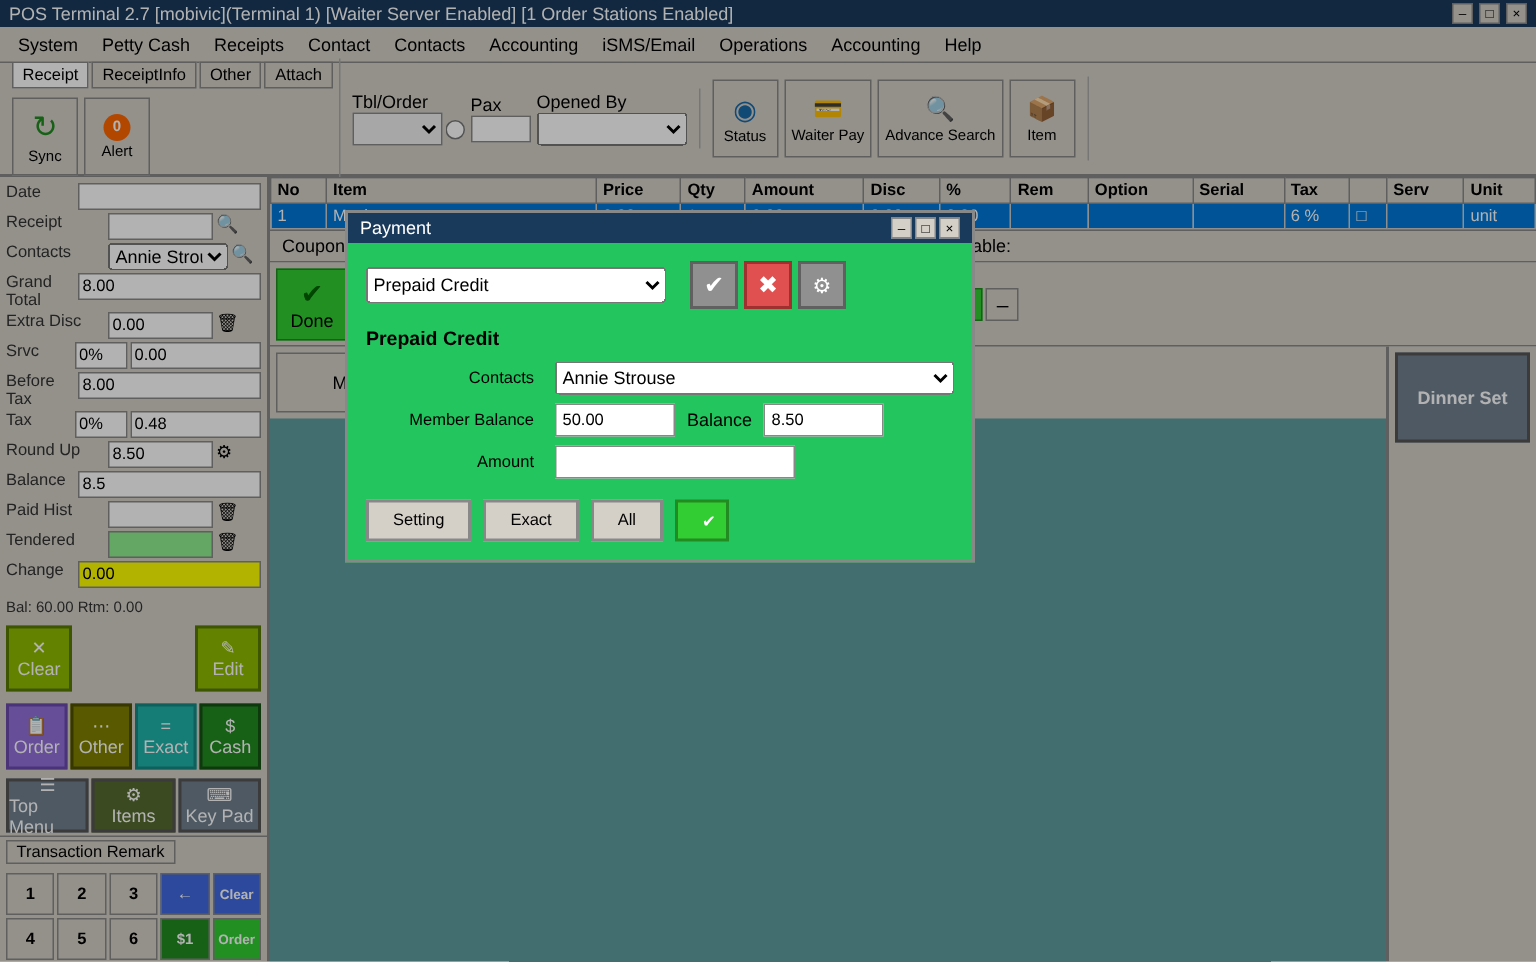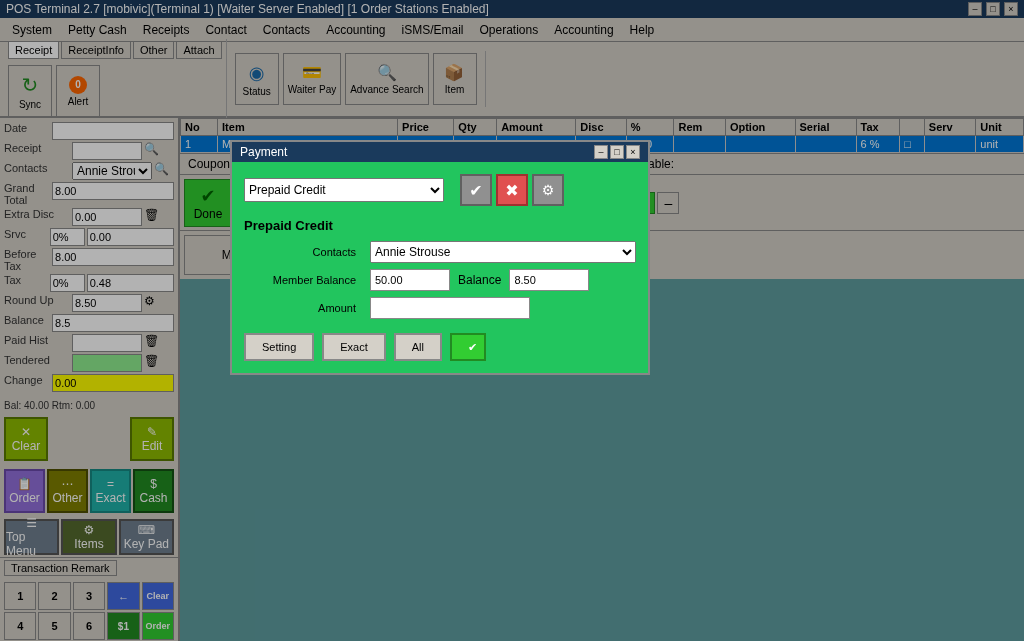--- a/index.html
+++ b/index.html
@@ -155,20 +155,37 @@
         <span style="color:#228b22;font-size:20px;">↻</span>
         <span class="toolbar-btn-label">Sync</span>
       </div>
       <div class="toolbar-btn" style="position:relative;">
         <div class="alert-badge">0</div>
         <span class="toolbar-btn-label">Alert</span>
       </div>
     </div>
   </div>
   <div style="display:flex;align-items:center;gap:4px;padding:2px 8px;border-right:1px solid #aaa;">
+    <div style="display:flex;flex-direction:column;font-size:11px;">
+      <span>Tbl/Order</span>
+      <div style="display:flex;align-items:center;gap:2px;">
+        <select class="tbl-order-input" style="height:22px;"></select>
+        <input type="radio" style="">
+      </div>
+    </div>
+    <div style="display:flex;flex-direction:column;font-size:11px;">
+      <span>Pax</span>
+      <input type="text" class="field-input" style="width: 40px;">
+    </div>
+    <div style="display:flex;flex-direction:column;font-size:11px;">
+      <span>Opened By</span>
+      <select class="opened-select" style="height:22px;"></select>
+    </div>
+  </div>
+  <div style="display:flex;align-items:center;gap:4px;padding:2px 8px;border-right:1px solid #aaa;">
     <div class="toolbar-btn">
       <span style="font-size:18px;color:#1a6aaa;">◉</span>
       <span class="toolbar-btn-label">Status</span>
     </div>
     <div class="toolbar-btn">
       <span style="font-size:16px;">💳</span>
       <span class="toolbar-btn-label">Waiter Pay</span>
     </div>
     <div class="toolbar-btn">
       <span style="font-size:16px;">🔍</span>
@@ -245,21 +262,21 @@
       <div class="field-row">
         <span class="field-label">Tendered</span>
         <input type="text" class="field-input green" style="width: 70px;">
         <span style="cursor:pointer;margin-left:2px;">🗑</span>
       </div>
       <div class="field-row">
         <span class="field-label">Change</span>
         <input type="text" class="field-input yellow" value="0.00" style="">
       </div>
     </div>
-    <div class="bal-text">Bal: 40.00 Rtm: 0.00</div>
+    <div class="bal-text">Bal: 60.00 Rtm: 0.00</div>
 
     <div class="action-btns">
       <div class="action-btn olive">
         <span>✕</span>
         <span>Clear</span>
       </div>
       <div class="action-btn olive">
         <span>✎</span>
         <span>Edit</span>
       </div>
@@ -408,20 +425,23 @@
 
     <div style="display:flex;flex:1;">
       <div style="display:flex;flex-direction:column;flex:1;">
         <div class="category-tabs">
           <div class="cat-tab">Misc</div>
           <div class="cat-tab">Others</div>
           <div class="cat-tab">Restaurant</div>
         </div>
         <div class="item-area"></div>
       </div>
+      <div class="right-sidebar">
+        <button class="dinner-set-btn">Dinner Set</button>
+      </div>
     </div>
   </div>
 </div>
 
 <div class="modal-overlay">
   <div class="modal" style="position:absolute;top:140px;left:230px;">
     <div class="modal-titlebar">
       <span>Payment</span>
       <div class="modal-titlebar-btns">
         <button class="modal-titlebar-btn">–</button>

